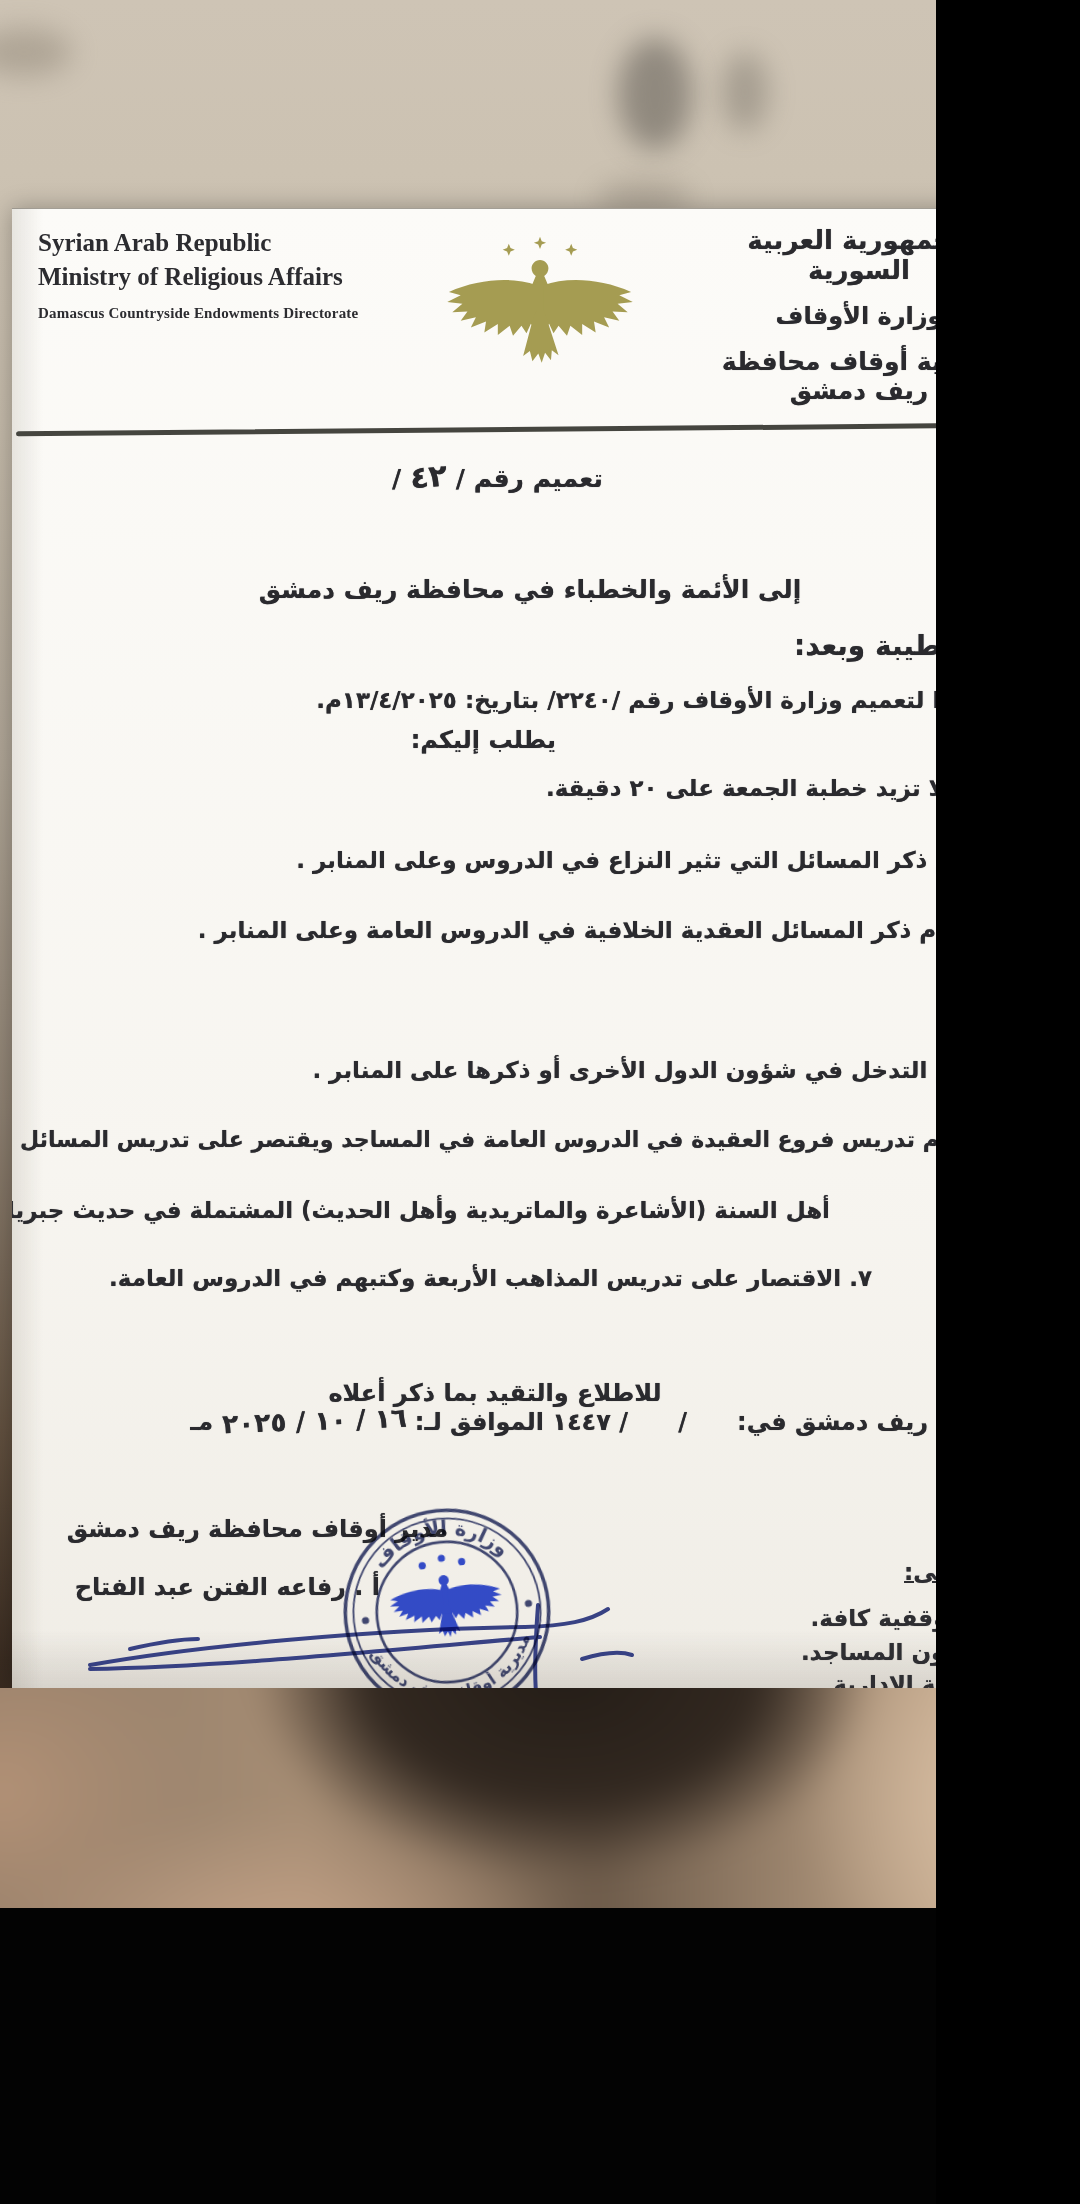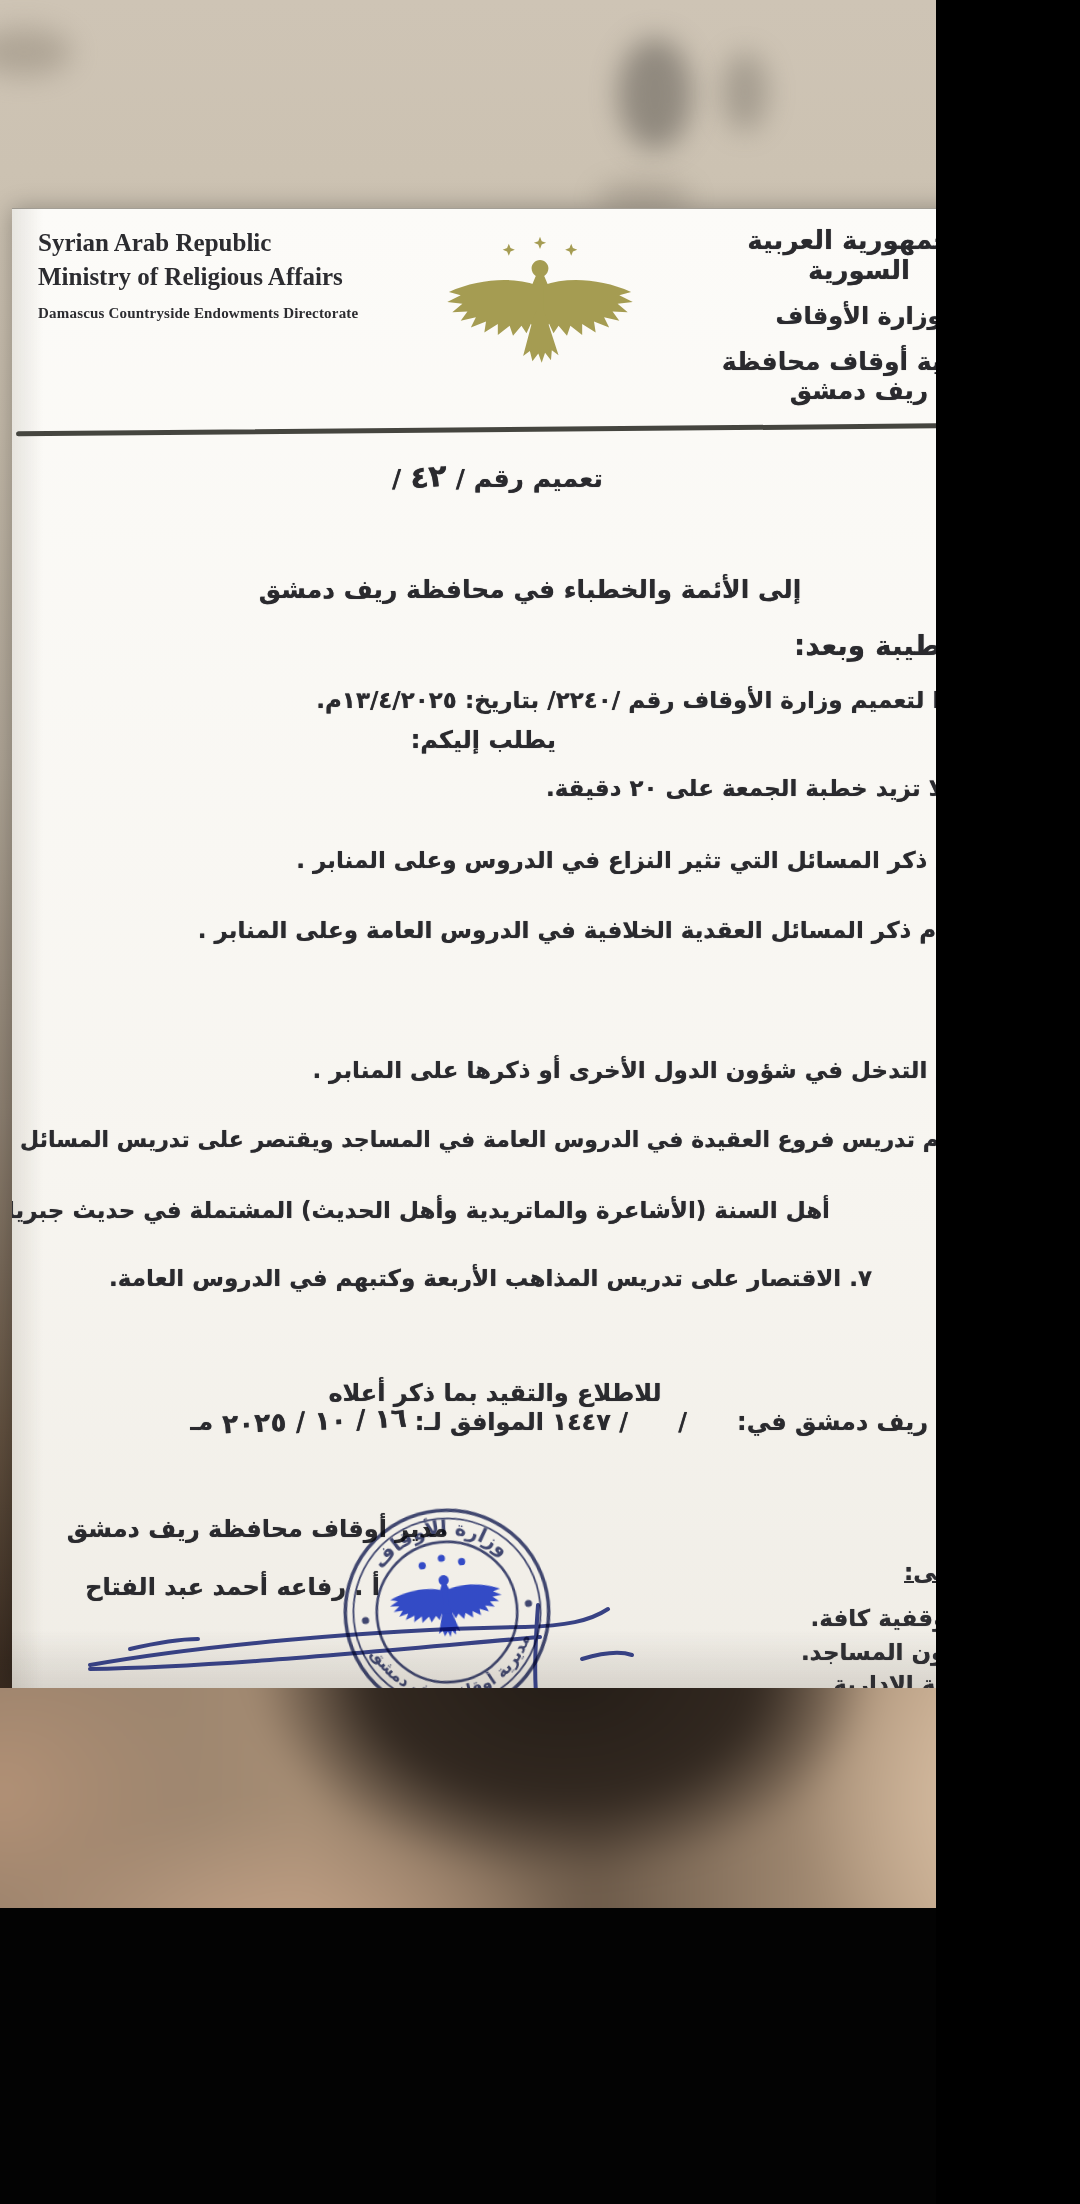--- a/index.html
+++ b/index.html
@@ -161,21 +161,21 @@
     <div class="line item it6b">أهل السنة (الأشاعرة والماتريدية وأهل الحديث) المشتملة في حديث جبريل.</div>
     <div class="line item it7">٧. الاقتصار على تدريس المذاهب الأربعة وكتبهم في الدروس العامة.</div>
 
     <div class="line closing">للاطلاع والتقيد بما ذكر أعلاه</div>
 
     <div class="line date-line">
       <span>ريف دمشق في:&nbsp;&nbsp;&nbsp;&nbsp;&nbsp;&nbsp;</span><span>/&nbsp;&nbsp;&nbsp;&nbsp;&nbsp;&nbsp;/ ١٤٤٧ الموافق لـ:&nbsp;</span><span class="handwritten">١٦ / ١٠ / ٢٠٢٥</span><span>&nbsp;مـ</span>
     </div>
 
     <div class="line sig-title">مدير أوقاف محافظة ريف دمشق</div>
-    <div class="line sig-name">أ . رفاعه أحمد عبد الفتاح</div>
+    <div class="line sig-name">أ . رفاعه الفتن عبد الفتاح</div>
 
     <svg class="signature-svg" viewBox="0 0 584 108">
       <g fill="none" stroke-width="4" stroke-linecap="round" opacity=".9">
         <path d="M20 78 C120 60 300 42 455 40 C495 39 520 34 538 22" stroke="#25307a"></path>
         <path d="M20 82 C150 80 320 63 470 50" stroke="#25307a"></path>
         <path d="M468 18 C466 45 464 80 466 106" stroke="#25307a"></path>
         <path d="M60 62 C90 55 110 52 128 52" stroke="#25307a"></path>
         <path d="M512 72 C532 66 550 64 562 68" stroke="#25307a"></path>
       </g>
     </svg>

